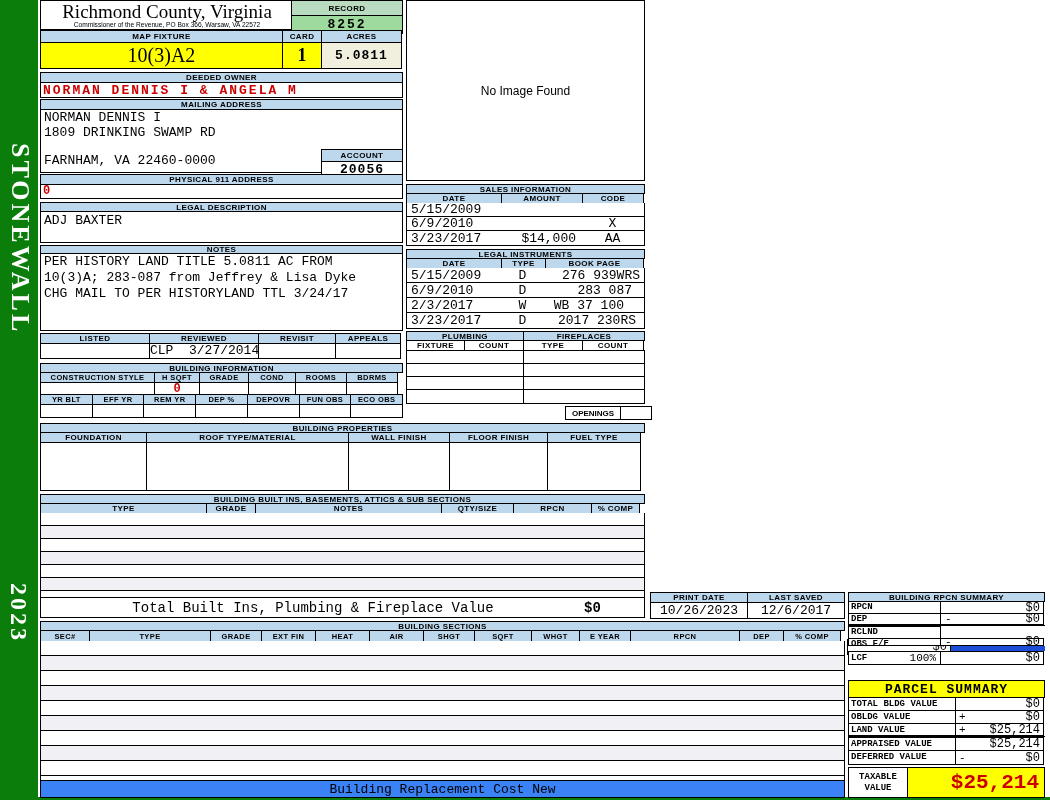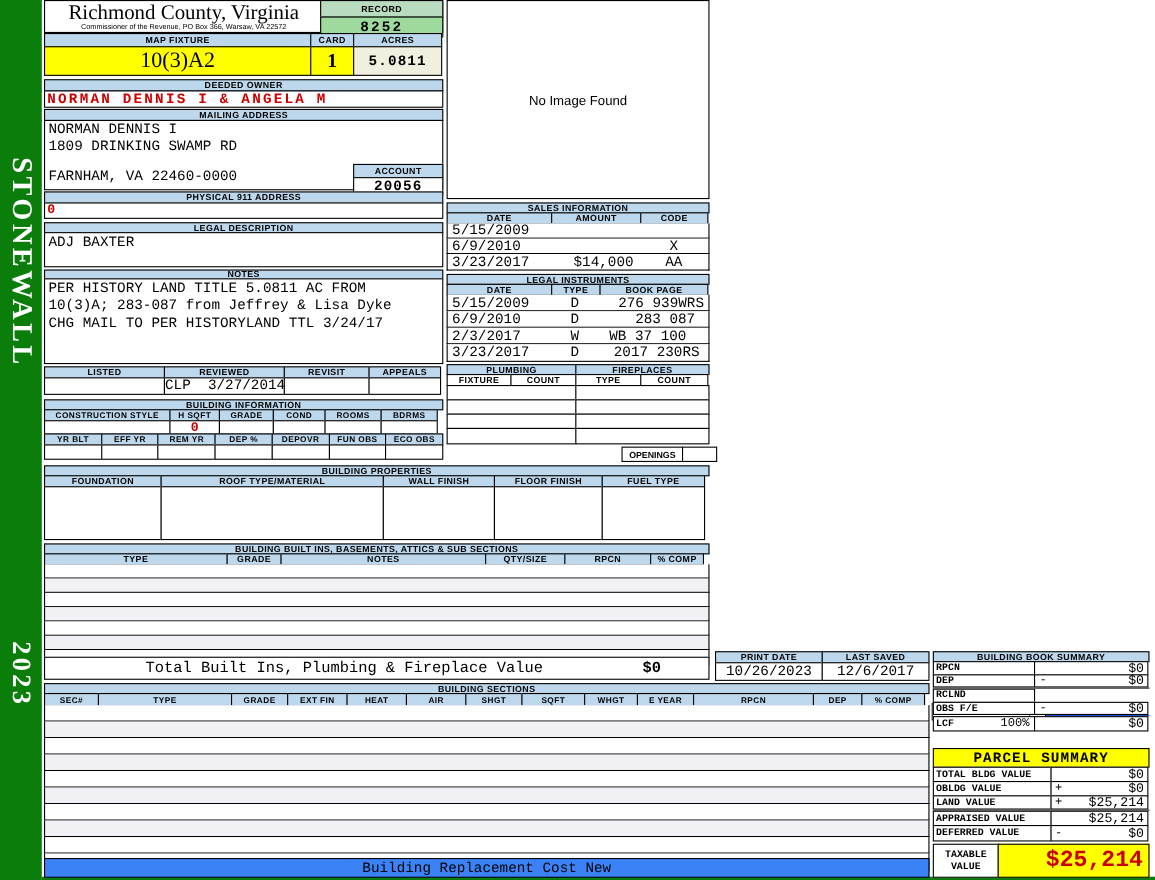--- a/index.html
+++ b/index.html
@@ -291,21 +291,21 @@
 
   <div class="abs row" style="left:650px;top:592px;width:195px;height:11px;">
     <div class="hdr" style="width:98px;">PRINT DATE</div>
     <div class="hdr" style="width:98px;">LAST SAVED</div>
   </div>
   <div class="abs row" style="left:650px;top:602px;width:195px;height:17px;">
     <div class="bc center mv" style="width:98px;background:#fff;">10/26/2023</div>
     <div class="bc center mv" style="width:98px;background:#fff;">12/6/2017</div>
   </div>
 
-  <div class="abs hdr" style="left:848px;top:592px;width:197px;height:10px;">BUILDING BOOK SUMMARY</div>
+  <div class="abs hdr" style="left:848px;top:592px;width:197px;height:10px;">BUILDING RPCN SUMMARY</div>
   <div class="abs" style="left:848px;top:601px;width:197px;">
     <div class="row" style="height:13px;">
       <div class="bc mv" style="width:93px;background:#fff;font-size:9px;font-weight:bold;padding-left:2px;line-height:11px;">RPCN</div>
       <div class="bc row" style="width:104px;background:#fff;align-items:center;">
         <span class="mv" style="width:18px;padding-left:4px;font-size:11px;"></span>
         <span class="mv" style="flex:1;text-align:right;padding-right:3px;font-size:12px;">$0</span>
       </div>
     </div>
     <div class="row" style="height:13px;margin-top:-1px;border-bottom:1px solid #000;">
       <div class="bc mv" style="width:93px;background:#fff;font-size:9px;font-weight:bold;padding-left:2px;line-height:11px;">DEP</div>
@@ -314,21 +314,21 @@
         <span class="mv" style="flex:1;text-align:right;padding-right:3px;font-size:12px;">$0</span>
       </div>
     </div>
     <div class="row" style="height:13px;flex-direction:column;">
       <div class="bc mv" style="width:93px;background:#fff;font-size:9px;font-weight:bold;padding-left:2px;line-height:11px;">RCLND</div>
       <div class="bc row" style="width:104px;background:#fff;align-items:center;">
         <span class="mv" style="width:18px;padding-left:4px;font-size:11px;"></span>
         <span class="mv" style="flex:1;text-align:right;padding-right:3px;font-size:12px;">$0</span>
       </div>
     </div>
-    <div class="row" style="height:13px;margin-top:-1px;border-bottom:1px solid #1d4ed8;">
+    <div class="row" style="height:13px;margin-top:-1px;border-bottom:5px solid #1d4ed8;">
       <div class="bc mv" style="width:93px;background:#fff;font-size:9px;font-weight:bold;padding-left:2px;line-height:11px;">OBS F/E</div>
       <div class="bc row" style="width:104px;background:#fff;align-items:center;">
         <span class="mv" style="width:18px;padding-left:4px;font-size:11px;">-</span>
         <span class="mv" style="flex:1;text-align:right;padding-right:3px;font-size:12px;">$0</span>
       </div>
     </div>
     <div class="row" style="height:14px;">
       <div class="bc row" style="width:93px;background:#fff;align-items:center;">
         <span class="mv" style="font-size:9px;font-weight:bold;padding-left:2px;">LCF</span>
         <span class="mv" style="flex:1;text-align:right;padding-right:4px;font-size:11px;">100%</span>

